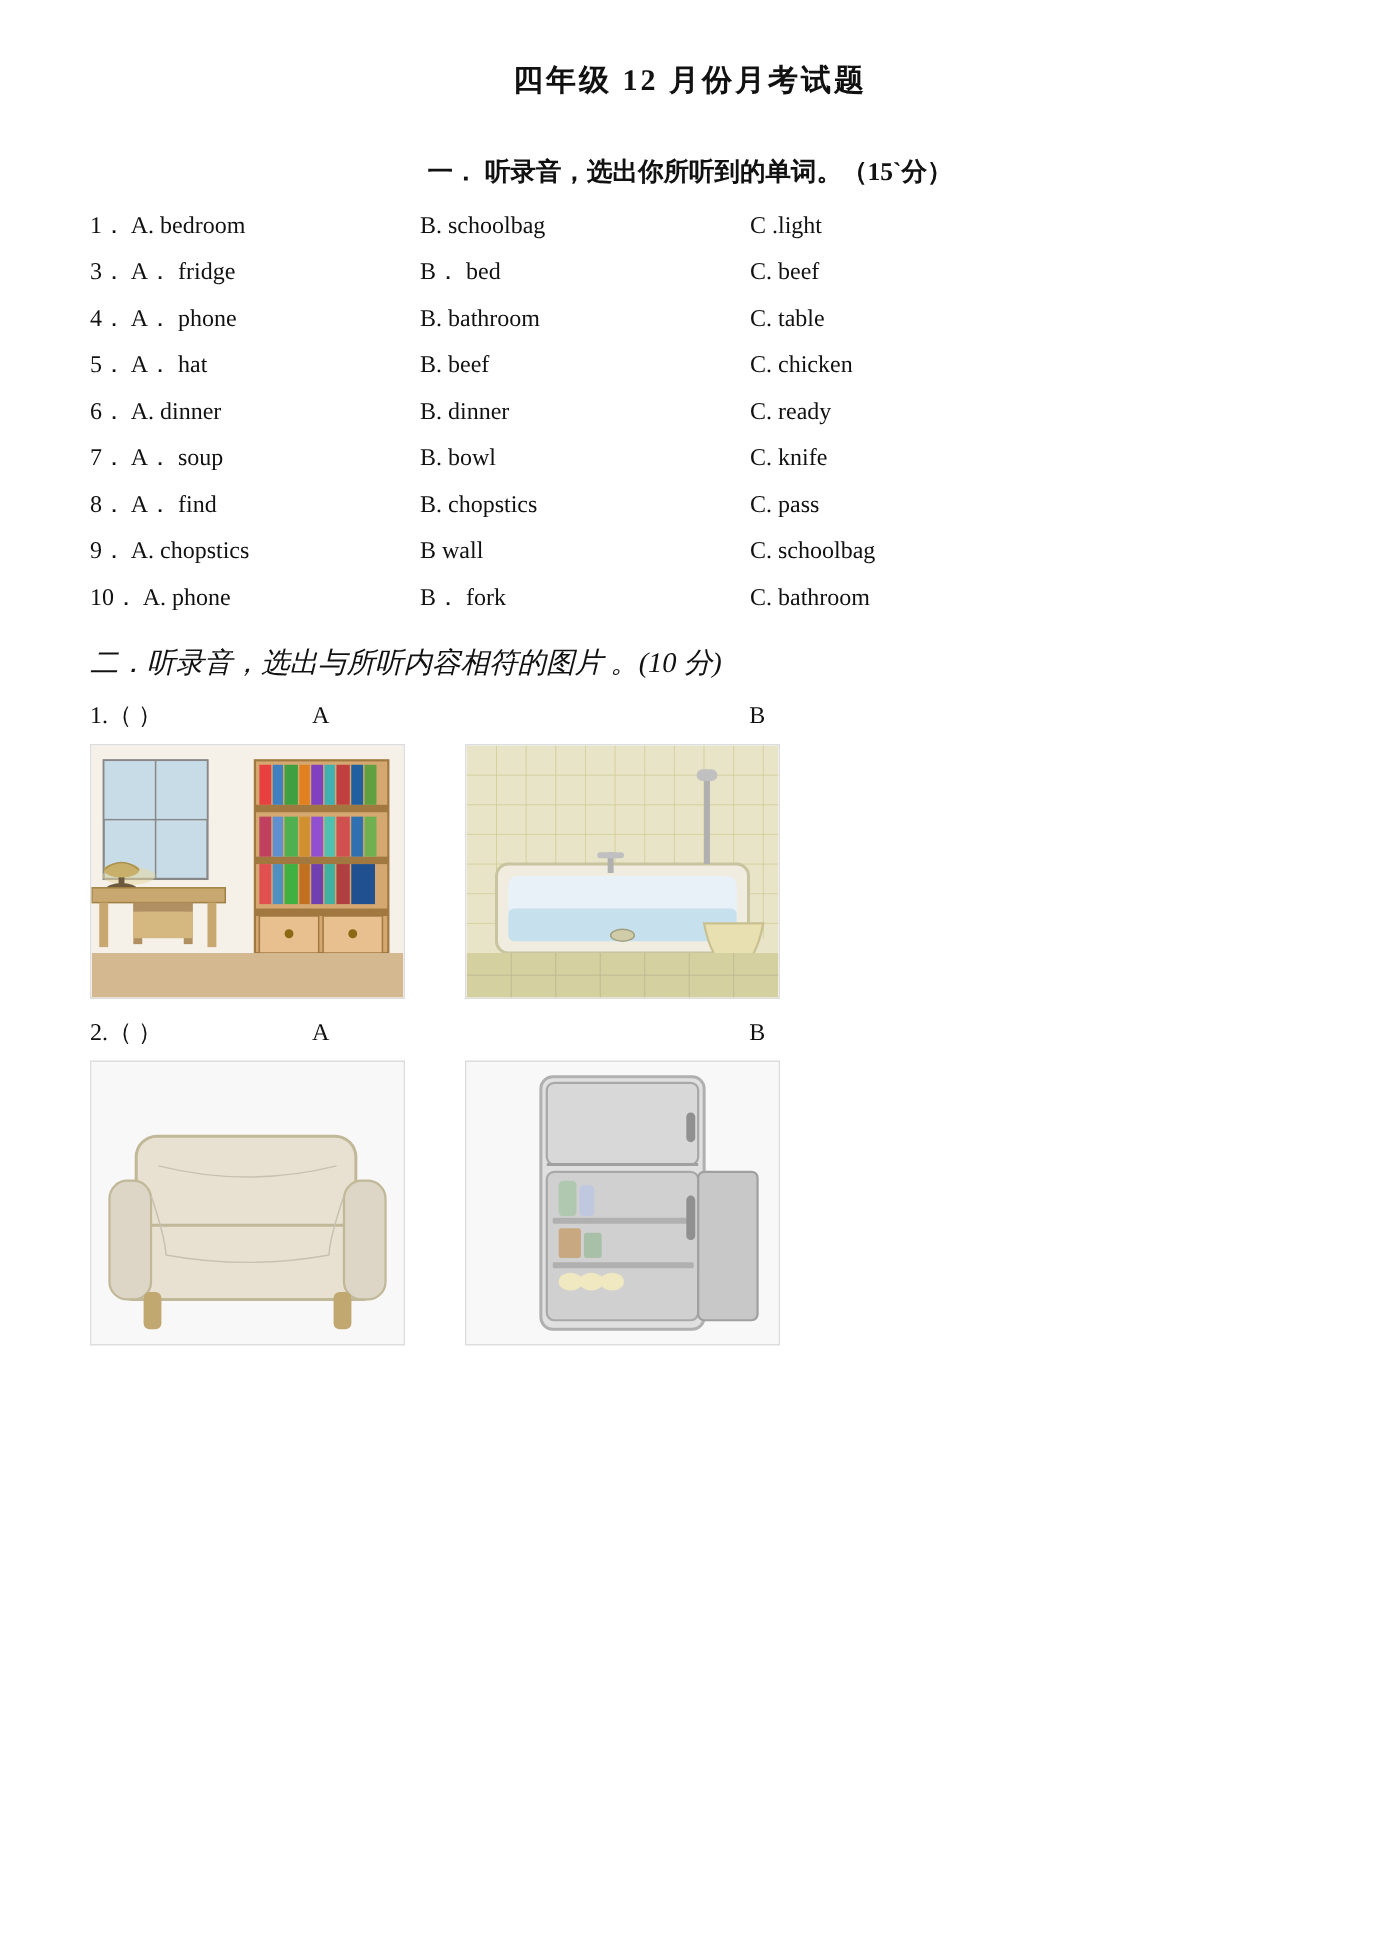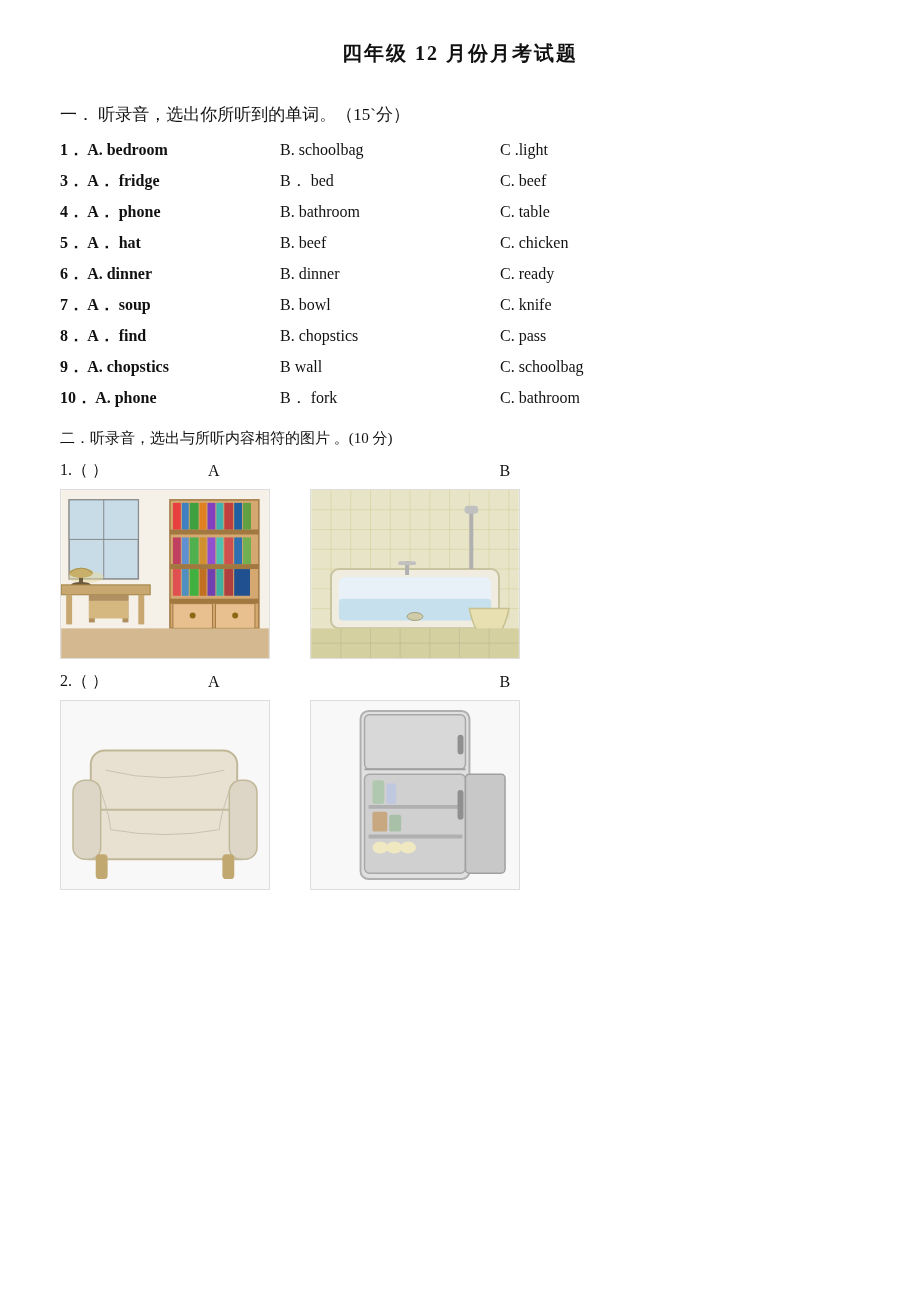--- a/index.html
+++ b/index.html
@@ -15,46 +15,47 @@
     .page-title {
       text-align: center;
       font-size: 20px;
       font-weight: bold;
       margin-bottom: 36px;
       letter-spacing: 2px;
     }
     .section-header {
       font-size: 17px;
       margin-bottom: 14px;
-      font-weight: normal;
+      font-weight: bold;
+      text-align: center;
     }
     .question-row {
       display: flex;
       align-items: baseline;
       margin-bottom: 10px;
       font-size: 16px;
     }
     .q-num {
       width: 36px;
       flex-shrink: 0;
-      font-weight: bold;
     }
     .col-a {
       width: 220px;
     }
     .col-b {
       width: 220px;
     }
     .col-c {
       width: 200px;
     }
     .section-two-header {
-      font-size: 15px;
+      font-size: 19px;
       margin-top: 20px;
       margin-bottom: 12px;
+      font-style: italic;
     }
   </style>
 </head>
 <body>
 
 <div class="page-title">四年级 12 月份月考试题</div>
 
 <div class="section-header">一．   听录音，选出你所听到的单词。（15`分）</div>
 
 <div>

